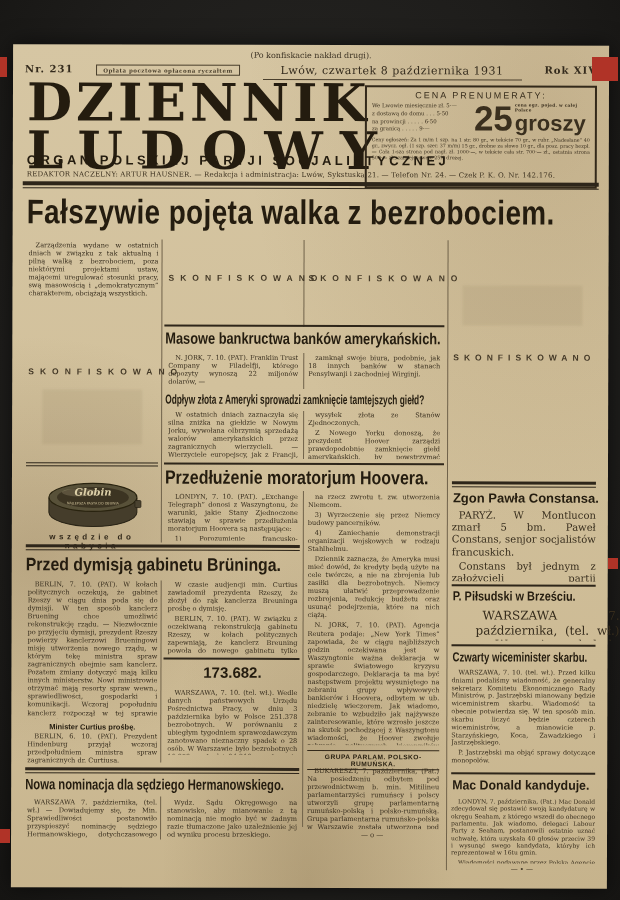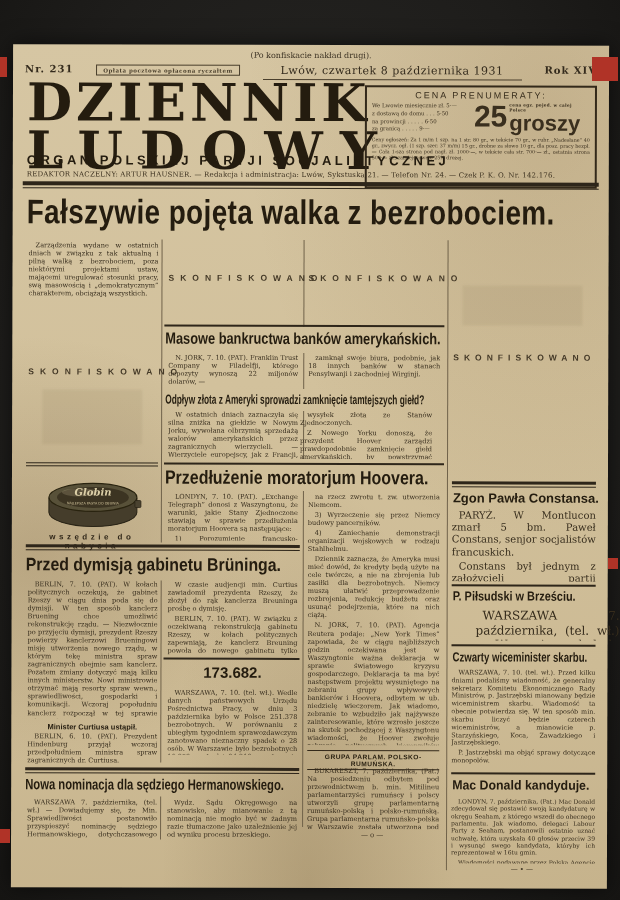--- a/index.html
+++ b/index.html
@@ -30,21 +30,21 @@
   .volume { font-size:10px; font-weight:bold; letter-spacing:1px; }
   .mast-title { left:14px; top:34px; width:350px; line-height:.92; color:#241c0f;
     font-family:"DejaVu Serif", serif; font-weight:bold; }
   .mast-line1 { font-size:52px; letter-spacing:4px; }
   .mast-line2 { font-size:52px; letter-spacing:17px; }
   .sub-box { left:352px; top:40px; width:232px; height:103px; border:2px solid #33291a; padding:3px 5px; color:#3a2f1e;}
   .sub-title { text-align:center; font-size:9px; font-weight:normal; letter-spacing:2px; font-family:"Liberation Sans",sans-serif;}
   .sub-row { display:flex; margin-top:2px; }
   .sub-rates { width:102px; font-size:5.4px; line-height:1.45; }
   .sub-price { flex:1; display:flex; align-items:flex-start; justify-content:center; }
-  .price-big { font-size:30px; font-weight:bold; font-family:"Liberation Sans",sans-serif; line-height:.9; }
+  .price-big { font-size:35px; font-weight:bold; font-family:"Liberation Sans",sans-serif; line-height:.9; }
   .price-right { margin-left:2px; }
   .price-note { font-size:4.2px; font-weight:bold; letter-spacing:.3px; }
   .price-unit { font-size:22px; font-weight:bold; font-family:"Liberation Sans",sans-serif; line-height:1; }
   .sub-ads { font-size:4.8px; line-height:1.25; text-align:justify; margin-top:3px; }
   .organ { left:14px; top:108px; font-size:13px; font-weight:bold; letter-spacing:3.5px;
     font-family:"Liberation Sans",sans-serif; color:#241c0f;}
   .editor-line { left:14px; top:126px; width:568px; font-size:7px; letter-spacing:.2px; color:#3a2f1e; }
   .rule { background:#2e261a; }
   
   .hl { font-family:"Liberation Sans",sans-serif; font-weight:bold; color:#241c0f; white-space:nowrap; transform-origin:left top; }
@@ -146,21 +146,21 @@
   </div>
   <div class="abs ad-caption" style="left:14px;top:488px;width:132px;">wszędzie do nabycia</div>
   <div class="abs rule" style="left:14px;top:500px;width:274px;height:2.5px;"></div>
   <div class="abs rule" style="left:14px;top:505px;width:274px;height:1px;"></div>
 
   <div class="abs hl" style="left:14px;top:510px;font-size:18px;transform:scaleX(.88);">Przed dymisją gabinetu Brüninga.</div>
   <div class="abs col-txt" style="left:16px;top:536px;width:130px;height:138px;">
     <p>BERLIN, 7. 10. (PAT). W kołach politycznych oczekują, że gabinet Rzeszy w ciągu dnia poda się do dymisji. W ten sposób kanclerz Bruening chce umożliwić rekonstrukcję rządu. — Niezwłocznie po przyjęciu dymisji, prezydent Rzeszy powierzy kanclerzowi Brueningowi misję utworzenia nowego rządu, w którym tekę ministra spraw zagranicznych obejmie sam kanclerz. Pozatem zmiany dotyczyć mają kilku innych ministerstw. Nowi ministrowie otrzymać mają resorty spraw wewn., sprawiedliwości, gospodarki i komunikacji. Wczoraj popołudniu kanclerz rozpoczął w tej sprawie rokowania.</p>
 
   </div>
-  <div class="abs subhd" style="left:16px;top:678px;width:130px;font-size:7.5px;">Minister Curtiusa ustąpił.</div>
+  <div class="abs subhd" style="left:16px;top:678px;width:130px;font-size:7.5px;">Minister Curtius prośbę.</div>
   <div class="abs col-txt" style="left:16px;top:688px;width:130px;height:32px;">
     <p>BERLIN, 6. 10. (PAT). Prezydent Hindenburg przyjął wczoraj przedpołudniem ministra spraw zagranicznych dr. Curtiusa.</p>
   </div>
   <div class="abs col-txt" style="left:156px;top:536px;width:130px;height:74px;">
     <p>W czasie audjencji min. Curtius zawiadomił prezydenta Rzeszy, że złożył do rąk kanclerza Breuninga prośbę o dymisję.</p>
     <p>BERLIN, 7. 10. (PAT). W związku z oczekiwaną rekonstrukcją gabinetu Rzeszy, w kołach politycznych zapewniają, że kanclerz Breuning powoła do nowego gabinetu tylko mężów cieszących się zaufaniem prezydenta Hindenburga.</p>
 
   </div>
 
   <div class="abs rule" style="left:152px;top:613px;width:136px;height:2px;"></div>
@@ -187,21 +187,21 @@
   <div class="abs col-txt" style="left:156px;top:309px;width:130px;height:34px;">
     <p>N. JORK, 7. 10. (PAT). Franklin Trust Company w Filadelfji, którego depozyty wynoszą 22 miljonów dolarów, —</p>
   </div>
   <div class="abs col-txt" style="left:296px;top:309px;width:132px;height:34px;">
     <p>zamknął swoje biura, podobnie, jak 18 innych banków w stanach Pensylwanji i zachodniej Wirginji.</p>
   </div>
   <div class="abs hl" style="left:153px;top:347px;font-size:13px;transform:scaleX(.64);">Odpływ złota z Ameryki sprowadzi zamknięcie tamtejszych giełd?</div>
   <div class="abs col-txt" style="left:156px;top:366px;width:130px;height:48px;">
     <p>W ostatnich dniach zaznaczyła się silna zniżka na giełdzie w Nowym Jorku, wywołana olbrzymią sprzedażą walorów amerykańskich przez zagranicznych wierzycieli. — Wierzyciele europejscy, jak z Francji, Holandji i Szwajcarji wycofują swe lokaty w Ameryce i sprowadzają je do kraju. Doprowadziło to do znacznych</p>
   </div>
-  <div class="abs col-txt" style="left:288px;top:366px;width:132px;height:48px;">
+  <div class="abs col-txt" style="left:296px;top:366px;width:132px;height:48px;">
     <p>wysyłek złota ze Stanów Zjednoczonych.</p>
     <p>Z Nowego Yorku donoszą, że prezydent Hoover zarządzi prawdopodobnie zamknięcie giełd amerykańskich, by powstrzymać katastrofalny spadek kursów.</p>
 
   </div>
 
   <div class="abs rule" style="left:152px;top:418px;width:280px;height:2px;"></div>
   <div class="abs hl" style="left:153px;top:422px;font-size:19px;transform:scaleX(.84);">Przedłużenie moratorjum Hoovera.</div>
   <div class="abs col-txt" style="left:156px;top:448px;width:130px;height:48px;">
     <p>LONDYN, 7. 10. (PAT). „Exchange Telegraph” donosi z Waszyngtonu, że warunki, jakie Stany Zjednoczone stawiają w sprawie przedłużenia moratorjum Hoovera są następujące:</p>
     <p>1) Porozumienie francusko-niemieckie obejmujące pomoc finansową Francji dla Niemiec.</p>

